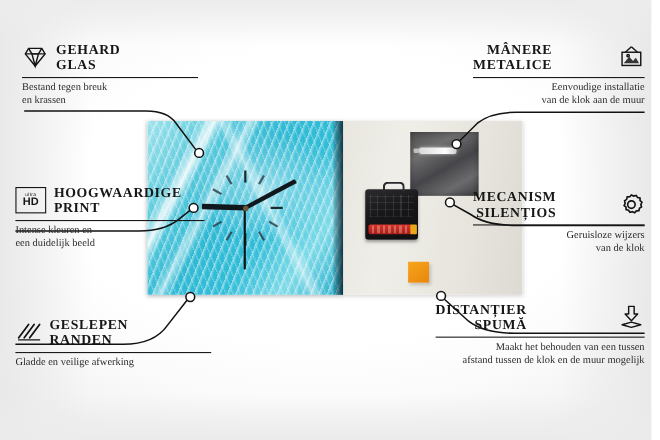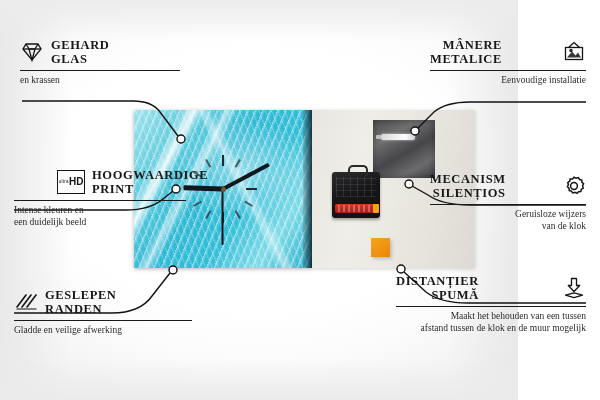--- a/index.html
+++ b/index.html
@@ -2,21 +2,21 @@
 <html><head>
 <meta charset="utf-8">
 <style>
   html,body{margin:0;padding:0;}
   body{
     width:600px;height:400px;overflow:hidden;
     font-family:"Liberation Serif", serif;
     background:#ffffff;
   }
   #canvas{
-    position:relative;width:518px;height:400px;
+    position:relative;width:592px;height:400px;
     background:
       radial-gradient(ellipse 70% 60% at 50% 45%, #ffffff 0%, #ffffff 55%, #fbfbfb 75%, #f2f2f2 100%);
   }
   #canvas::before{
     content:"";position:absolute;inset:0;
     background:linear-gradient(90deg,#e9e9e9 0%,rgba(255,255,255,0) 14%,rgba(255,255,255,0) 86%,#e9e9e9 100%);
     pointer-events:none;
   }
   #canvas::after{
     content:"";position:absolute;inset:0;
@@ -105,21 +105,21 @@
   .rule{height:1px;background:#1a1a1a;margin:4px 0 4px 0;}
   .desc{
     font-family:"Liberation Serif", serif;
     font-size:9.5px;color:#2b2b2b;line-height:11.5px;
   }
   .callout.right .desc{text-align:right;}
   .icon{width:24px;height:24px;flex:0 0 24px;color:#141414;}
   .icon svg{display:block;width:24px;height:24px;}
   .hd-icon{
     width:26px;height:22px;flex:0 0 26px;border:1.5px solid #141414;
-    display:flex;flex-direction:row;align-items:center;justify-content:center;line-height:1;margin-left:43px;
+    display:flex;flex-direction:column;align-items:center;justify-content:center;line-height:1;
   }
   .hd-icon .u{font-family:"Liberation Sans",sans-serif;font-size:4.5px;letter-spacing:.3px;color:#141414;}
   .hd-icon .h{font-family:"Liberation Sans",sans-serif;font-size:10px;font-weight:700;color:#141414;}
 
   svg.wires{position:absolute;left:0;top:0;width:600px;height:400px;z-index:4;pointer-events:none;}
   svg.wires path{fill:none;stroke:#121212;stroke-width:1.4;}
   svg.wires circle{fill:#ffffff;stroke:#121212;stroke-width:1.4;}
 </style>
 </head>
 <body>
@@ -221,20 +221,21 @@
         </g>
           </svg>
       </span>
       <span>
         <span class="title" style="display:block">GEHARD</span>
         <span class="title" style="display:block">GLAS</span>
       </span>
     </div>
     <div class="rule"></div>
     <div class="desc">
+      <span style="display:block">Bestand tegen breuk</span>
       <span style="display:block">en krassen</span>
     </div>
   </div>
 
   <div class="callout left" style="left:14px;top:168px;width:172px;">
     <div class="head">
       <span class="hd-icon">
         <span class="u">ultra</span>
         <span class="h">HD</span>
       </span>
@@ -287,20 +288,21 @@
           <circle cx="9" cy="10.6" r="1.1" fill="none"></circle>
           <path d="M12 2.5 L6.5 7.5"></path>
               <path d="M12 2.5 L17.5 7.5"></path>
         </g>
           </svg>
       </span>
     </div>
     <div class="rule"></div>
     <div class="desc">
       <span style="display:block">Eenvoudige installatie</span>
+      <span style="display:block">van de klok aan de muur</span>
     </div>
   </div>
 
   <div class="callout right" style="left:430px;top:172px;width:156px;">
     <div class="head">
       <span>
         <span class="title" style="display:block">MECANISM</span>
         <span class="title" style="display:block">SILENȚIOS</span>
       </span>
       <span class="icon">

